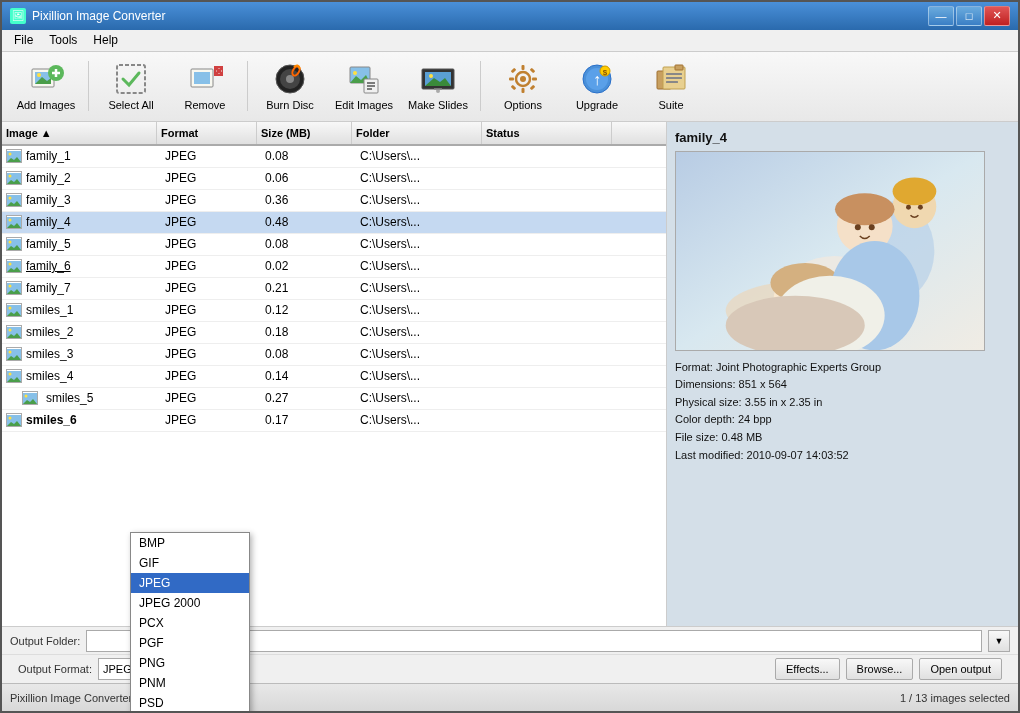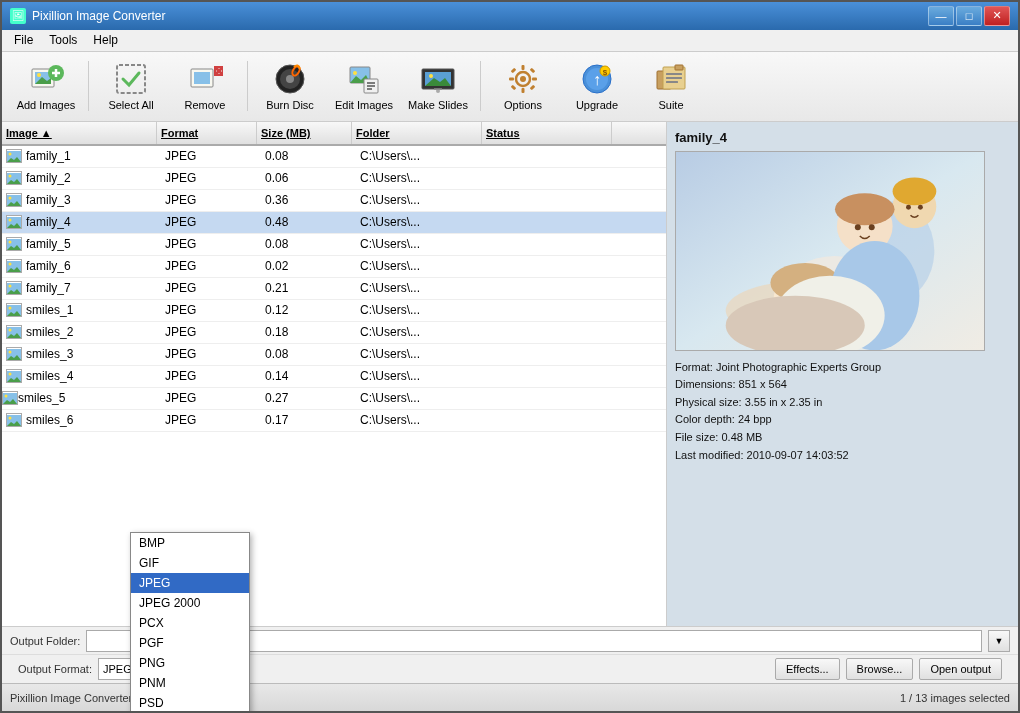--- a/index.html
+++ b/index.html
@@ -82,21 +82,20 @@
       border-right: 1px solid #ccc;
       display: flex;
       flex-direction: column;
       position: relative;
     }
     .list-header {
       display: flex;
       background: linear-gradient(to bottom, #f8f8f8, #e0e0e0);
       border-bottom: 2px solid #aaa;
       height: 24px;
-      text-decoration: underline;
     }
     .col-header {
       display: flex;
       align-items: center;
       padding: 0 4px;
       border-right: 1px solid #ccc;
       font-size: 11px;
       font-weight: bold;
       cursor: pointer;
     }
@@ -535,21 +534,21 @@
           </svg>
         </div>
         <span>family_5</span>
       </div>
       <div class="col-format" style="width:100px;padding:0 8px;">JPEG</div>
       <div class="col-size" style="width:95px;padding:0 8px;">0.08</div>
       <div class="col-folder" style="width:130px;padding:0 8px;">C:\Users\...</div>
       <div class="col-status" style="width:130px;padding:0 8px;"></div>
     </div>
           <div class="file-row">
-      <div class="col-image" style="width:155px;display:flex;align-items:center;padding-left:4px;">
+      <div class="col-image" style="width:155px;display:flex;align-items:center;padding-left:4px;text-decoration:underline;">
         <div class="file-thumb-icon">
           <svg width="14" height="11" viewBox="0 0 14 11">
             <rect x="0" y="0" width="14" height="11" fill="#87c0e8"></rect>
             <polygon points="0,11 4,7 7,9 10,6 14,11" fill="#4a9e4a"></polygon>
             <circle cx="3" cy="3" r="1.5" fill="#ffe040"></circle>
           </svg>
         </div>
         <span>family_6</span>
       </div>
       <div class="col-format" style="width:100px;padding:0 8px;">JPEG</div>
@@ -631,37 +630,37 @@
           </svg>
         </div>
         <span>smiles_4</span>
       </div>
       <div class="col-format" style="width:100px;padding:0 8px;">JPEG</div>
       <div class="col-size" style="width:95px;padding:0 8px;">0.14</div>
       <div class="col-folder" style="width:130px;padding:0 8px;">C:\Users\...</div>
       <div class="col-status" style="width:130px;padding:0 8px;"></div>
     </div>
           <div class="file-row">
-      <div class="col-image" style="width:155px;display:flex;align-items:center;gap:0;padding-left:0;">
+      <div class="col-image" style="width:155px;display:flex;align-items:center;gap:8px;padding-left:20px;">
         <div class="file-thumb-icon">
           <svg width="14" height="11" viewBox="0 0 14 11">
             <rect x="0" y="0" width="14" height="11" fill="#87c0e8"></rect>
             <polygon points="0,11 4,7 7,9 10,6 14,11" fill="#4a9e4a"></polygon>
             <circle cx="3" cy="3" r="1.5" fill="#ffe040"></circle>
           </svg>
         </div>
         <span>smiles_5</span>
       </div>
       <div class="col-format" style="width:100px;padding:0 8px;">JPEG</div>
       <div class="col-size" style="width:95px;padding:0 8px;">0.27</div>
       <div class="col-folder" style="width:130px;padding:0 8px;">C:\Users\...</div>
       <div class="col-status" style="width:130px;padding:0 8px;"></div>
     </div>
           <div class="file-row">
-      <div class="col-image" style="width:155px;display:flex;align-items:flex-end;padding-left:4px;">
+      <div class="col-image" style="width:155px;display:flex;align-items:flex-end;padding-left:4px;font-weight:bold;">
         <div class="file-thumb-icon">
           <svg width="14" height="11" viewBox="0 0 14 11">
             <rect x="0" y="0" width="14" height="11" fill="#87c0e8"></rect>
             <polygon points="0,11 4,7 7,9 10,6 14,11" fill="#4a9e4a"></polygon>
             <circle cx="3" cy="3" r="1.5" fill="#ffe040"></circle>
           </svg>
         </div>
         <span>smiles_6</span>
       </div>
       <div class="col-format" style="width:100px;padding:0 8px;">JPEG</div>

